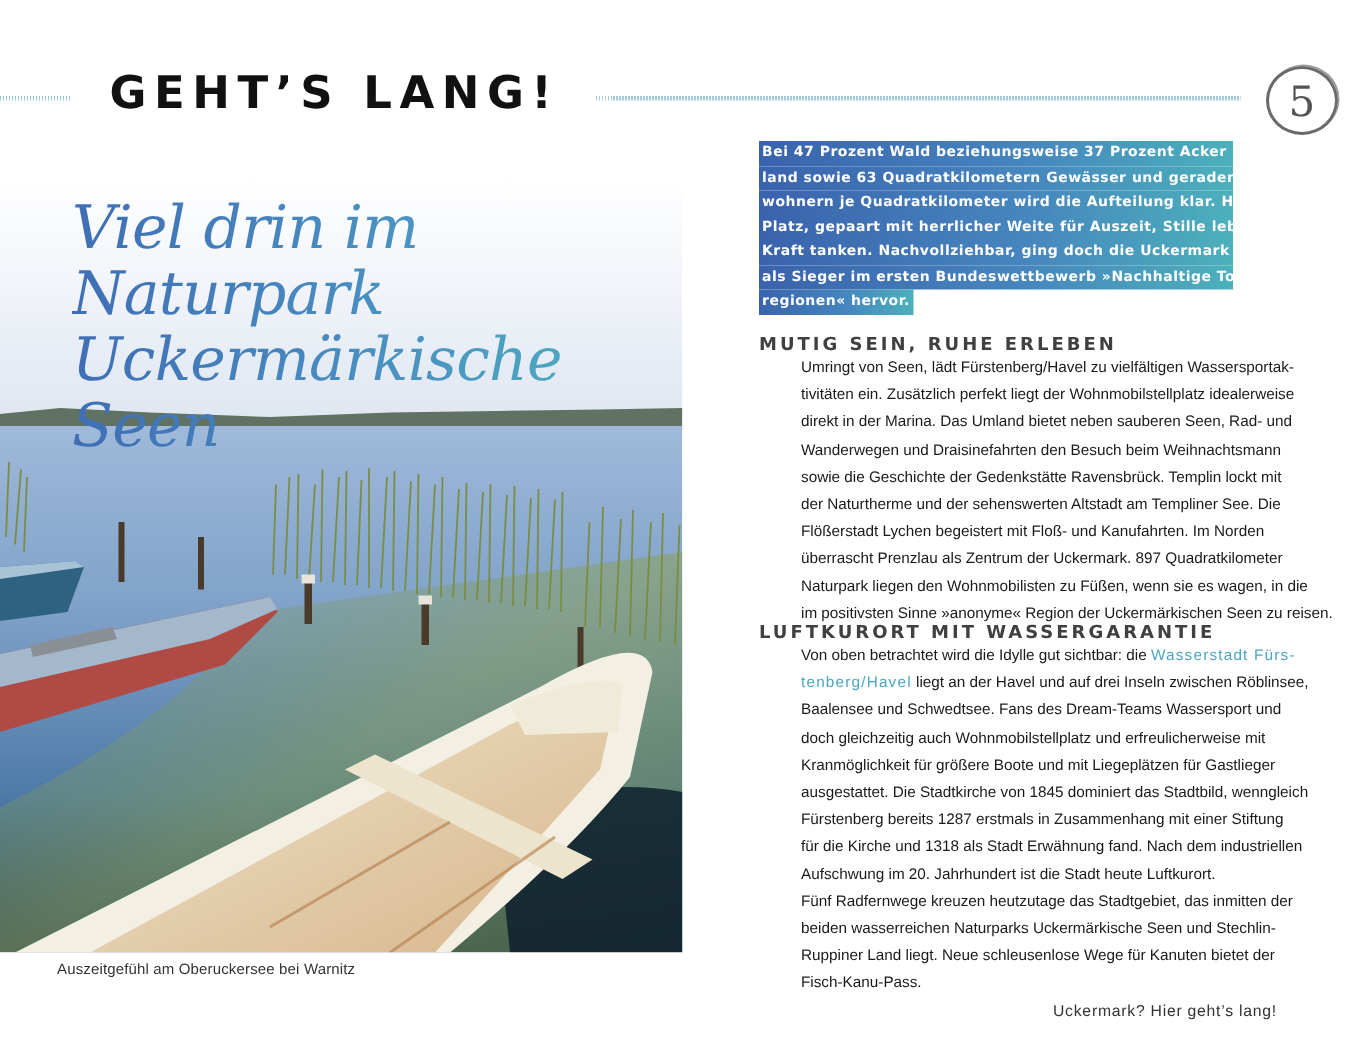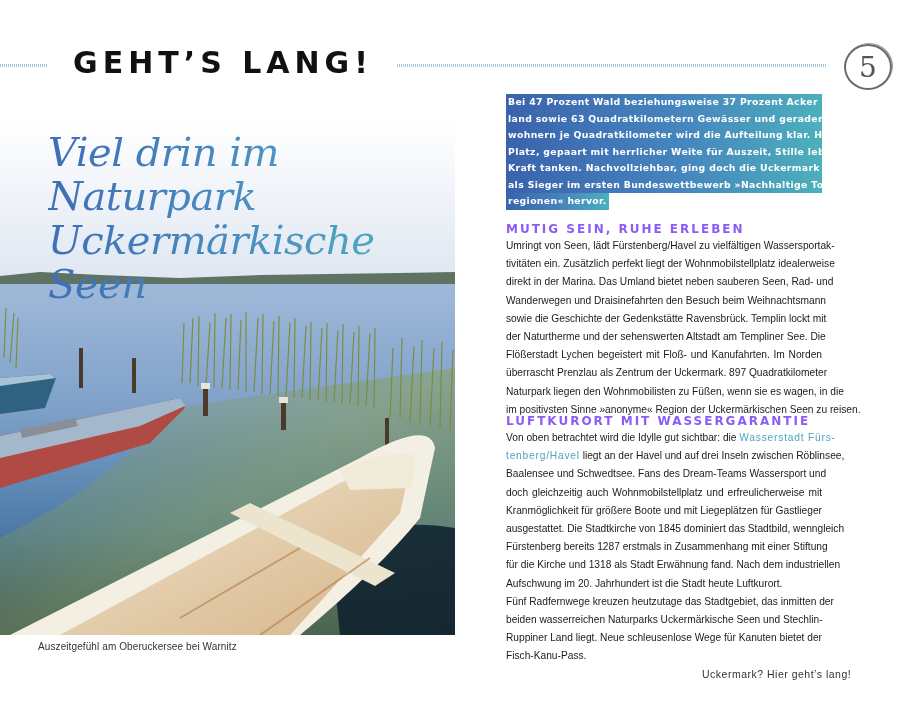--- a/index.html
+++ b/index.html
@@ -68,31 +68,31 @@
   }
   .intro-line {
     display: block; white-space: nowrap; text-align: justify; text-align-last: justify;
     background: linear-gradient(90deg, #3a63ad 0%, #4685be 55%, #4cb0bb 100%);
     padding: 0 2px; margin-bottom: 0; height: 16.5px;
   }
   .intro-line.last { display: inline-block; text-align-last: left; }
 
   .section-head {
     font-family: "DejaVu Sans", sans-serif; font-weight: bold; font-size: 12px;
-    letter-spacing: 2px; color: #8b5cf6;
+    letter-spacing: 2px; color: #404040;
   }
   .head-1 { top: 222px; }
   .head-2 { top: 414px; }
 
   .body-text {
     font-size: 10.2px; line-height: 18.2px; color: #1a1a1a; text-align: justify;
   }
   .body-1 { top: 237px; }
   .body-2 { top: 429px; }
-  .body-text .ln { display: block; text-align: justify; text-align-last: justify; white-space: nowrap; }
+  .body-text .ln { display: block; text-align: justify; text-align-last: justify; white-space: nowrap; margin-left: 28px; }
   .body-text .ln.end { text-align-last: left; }
   .link { color: #4aa6c2; letter-spacing: 0.8px; }
 </style>
 </head>
 <body>
 
 <div class="rule rule-left"></div>
 <div class="rule rule-mid"></div>
 
 <div class="chapter-title">

